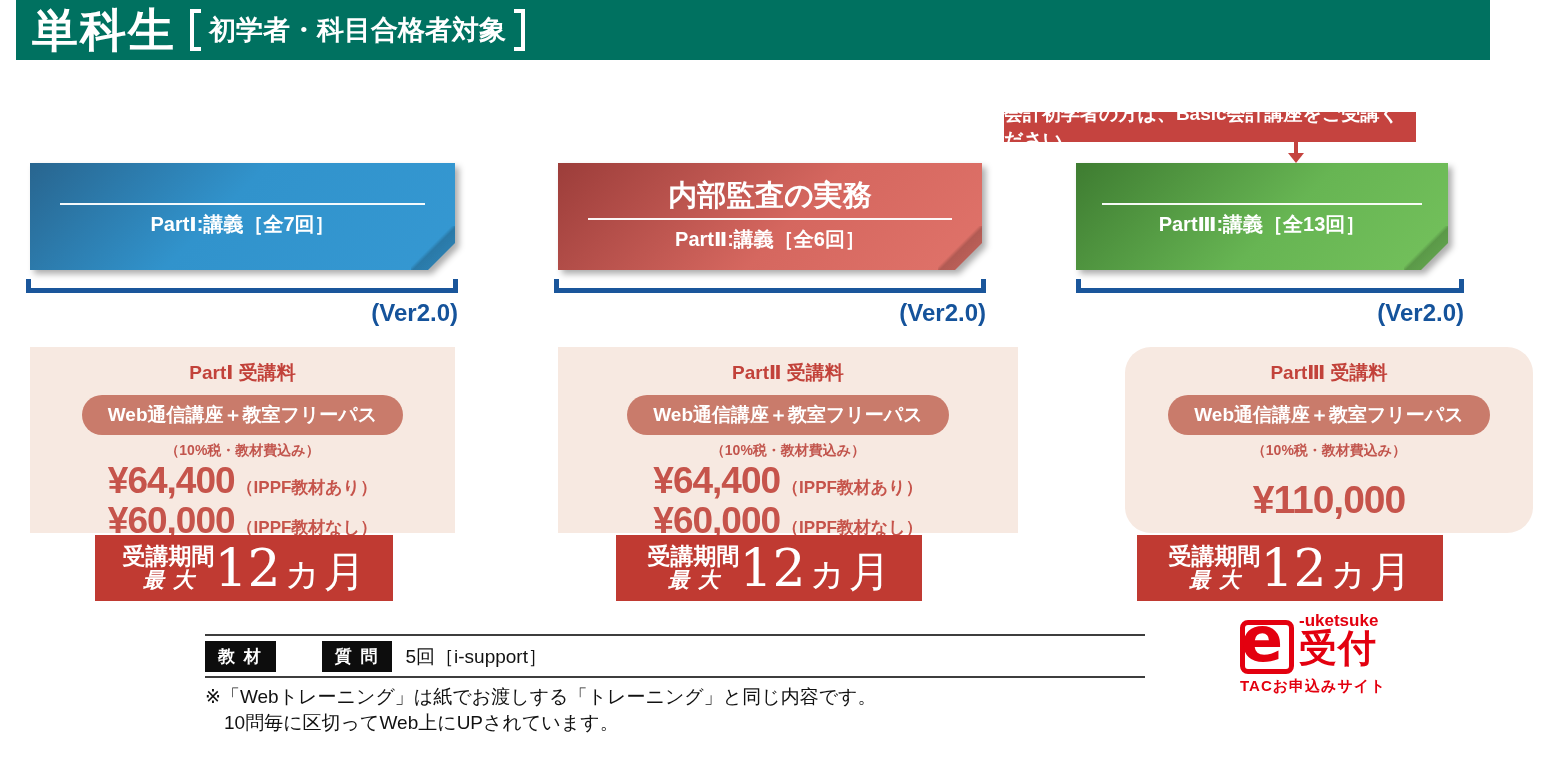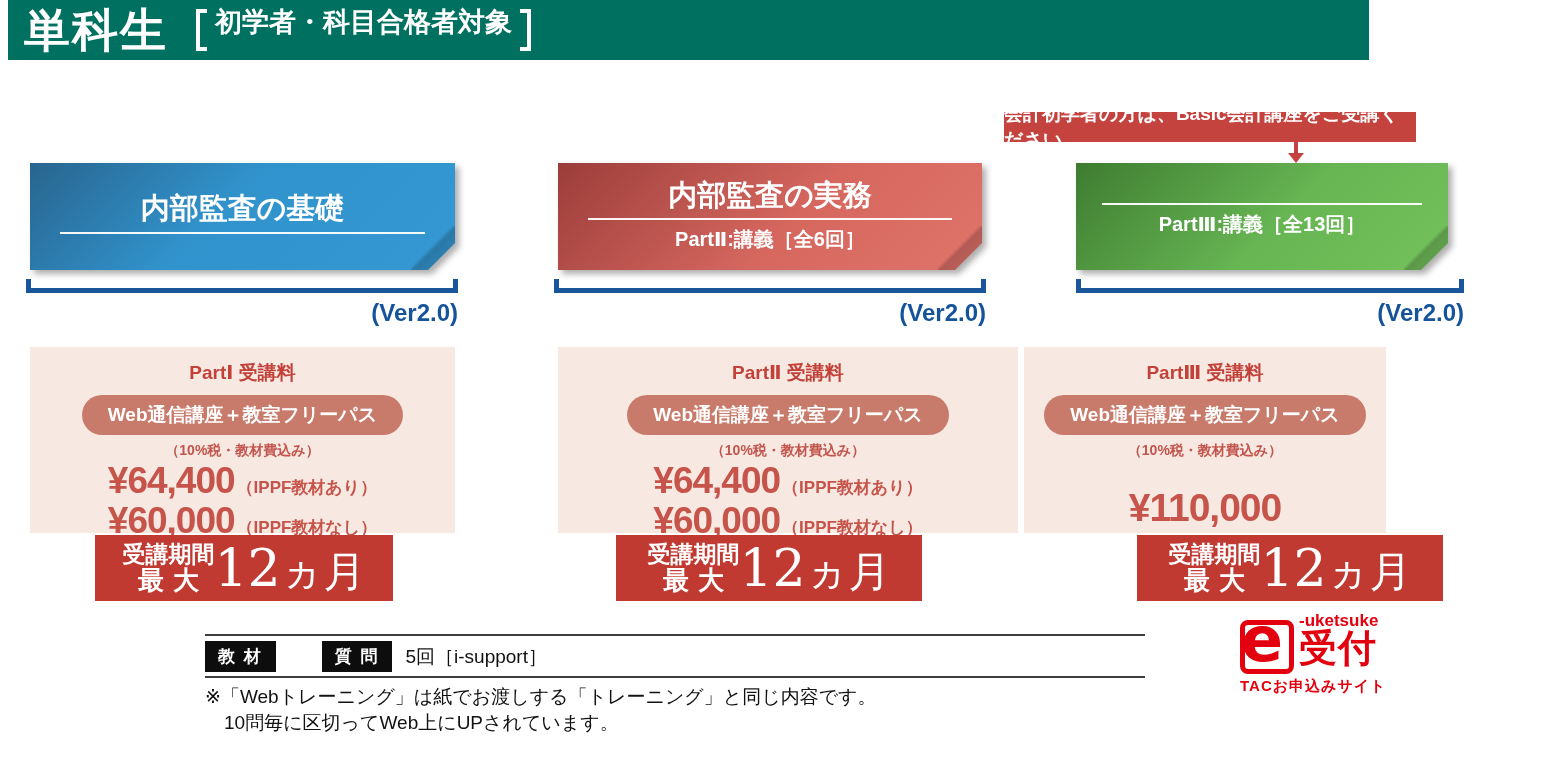--- a/index.html
+++ b/index.html
@@ -1,23 +1,23 @@
 <!DOCTYPE html>
 <html><head>
 <meta charset="utf-8">
 <style>
   html,body{margin:0;padding:0;background:#ffffff;}
   body{font-family:"Liberation Sans","DejaVu Sans",sans-serif;}
   .stage{position:relative;width:1555px;height:782px;background:#ffffff;overflow:hidden;}
 
   
-  .topbar{position:absolute;left:8px;top:0;width:1361px;height:60px;background:#007160;
+  .topbar{position:absolute;left:16px;top:0;width:1474px;height:60px;background:#007160;
           display:flex;align-items:center;padding-left:16px;box-sizing:border-box;}
   .topbar .t1{color:#fff;font-size:46px;font-weight:800;letter-spacing:2px;line-height:1;}
-  .brkgrp{display:flex;margin-left:28px;}
+  .brkgrp{display:flex;align-items:center;margin-left:14px;}
   .brk{width:11px;height:42px;box-sizing:border-box;}
   .brk-l{border-left:4px solid #fff;border-top:4px solid #fff;border-bottom:4px solid #fff;}
   .brk-r{border-right:4px solid #fff;border-top:4px solid #fff;border-bottom:4px solid #fff;}
   .topbar .t2{color:#fff;font-size:27px;font-weight:800;margin:0 8px;line-height:1;}
 
   
   .callout{position:absolute;left:1004px;top:112px;width:412px;height:30px;background:#c5433f;
            color:#fff;font-size:19px;font-weight:700;display:flex;align-items:center;justify-content:center;}
   .arrow-line{position:absolute;left:1294px;top:142px;width:4px;height:11px;background:#c5433f;}
   .arrow-head{position:absolute;left:1288px;top:153px;width:0;height:0;
@@ -44,42 +44,42 @@
 
   
   .pricebox{position:absolute;top:347px;height:186px;background:#f7e9e1;text-align:center;box-sizing:border-box;}
   .price-header{margin-top:13px;font-size:19px;font-weight:800;color:#c2423a;}
   .plan-pill{display:inline-block;margin-top:9px;background:#c97b6b;color:#fff;font-weight:800;
              font-size:19px;padding:7px 26px;border-radius:21px;}
   .tax-note{margin-top:7px;font-size:14px;font-weight:700;color:#c2554d;}
   .price-line{display:flex;align-items:baseline;justify-content:center;color:#c6544b;line-height:1.02;margin-top:2px;}
   .amount{font-size:37px;font-weight:800;letter-spacing:-1px;}
   .pnote{font-size:17px;font-weight:700;margin-left:2px;}
-  .single-amount{margin-top:28px;}
+  .single-amount{margin-top:20px;}
   .single-amount .amount{font-size:39px;}
 
   
   .period{position:absolute;top:535px;height:66px;background:#c03a32;color:#fff;
           display:flex;align-items:center;justify-content:center;}
   .period-left{display:flex;flex-direction:column;align-items:center;font-weight:800;line-height:1.08;}
   .period-l1{font-size:23px;}
-  .period-l2{font-size:26px;letter-spacing:9px;padding-left:9px;}
+  .period-l2{font-size:21px;letter-spacing:9px;padding-left:9px;font-style:italic;}
   .period-value{font-family:"DejaVu Serif","Liberation Serif",serif;line-height:1;white-space:nowrap;}
   .pnum{font-size:52px;}
   .punit{font-size:42px;}
 
   
   .c1 .ribbon{left:30px;width:425px;}   .c1 .underbracket{left:26px;width:432px;}
   .c1 .version{left:26px;width:432px;}  .c1 .pricebox{left:30px;width:425px;}
   .c1 .period{left:95px;width:298px;}
   .c2 .ribbon{left:558px;width:424px;}  .c2 .underbracket{left:554px;width:432px;}
   .c2 .version{left:554px;width:432px;} .c2 .pricebox{left:558px;width:460px;}
   .c2 .period{left:616px;width:306px;}
   .c3 .ribbon{left:1076px;width:372px;} .c3 .underbracket{left:1076px;width:388px;}
-  .c3 .version{left:1076px;width:388px;}.c3 .pricebox{left:1024px;width:362px;}
+  .c3 .version{left:1076px;width:388px;}.c3 .pricebox{left:1125px;width:408px;border-radius:26px;}
   .c3 .period{left:1137px;width:306px;}
 
   
   .hr{position:absolute;left:205px;width:940px;height:2px;background:#3d3d3d;}
   .hr1{top:634px;} .hr2{top:676px;}
   .inforow{position:absolute;left:205px;top:641px;width:940px;display:flex;align-items:center;}
   .badge{background:#0d0d0d;color:#fff;font-weight:700;font-size:17px;padding:4px 13px;letter-spacing:2px;white-space:nowrap;}
   .infotext{font-size:19px;color:#111;margin-left:13px;white-space:nowrap;}
   .badge.q{margin-left:46px;}
   .note{position:absolute;font-size:19px;color:#111;white-space:nowrap;}
@@ -111,22 +111,22 @@
     </span>
   </div>
 
   <div class="callout">会計初学者の方は、Basic会計講座をご受講ください。</div>
   <div class="arrow-line"></div>
   <div class="arrow-head"></div>
 
   <div class="col c1">
     <div class="ribbon ribbon-blue">
       <div class="ribbon-inner">
-        <div class="ribbon-title">内部監査の基礎</div>
         <div class="ribbon-sep"></div>
+        <div class="ribbon-sub">PartⅠ:講義［全7回］</div>
       </div>
     </div>
     <div class="underbracket"></div>
     <div class="version">(Ver2.0)</div>
     <div class="pricebox">
       <div class="price-header">PartⅠ 受講料</div>
       <div><span class="plan-pill">Web通信講座＋教室フリーパス</span></div>
       <div class="tax-note">（10%税・教材費込み）</div>
       <div class="price-line">
         <span class="amount">¥64,400</span>

